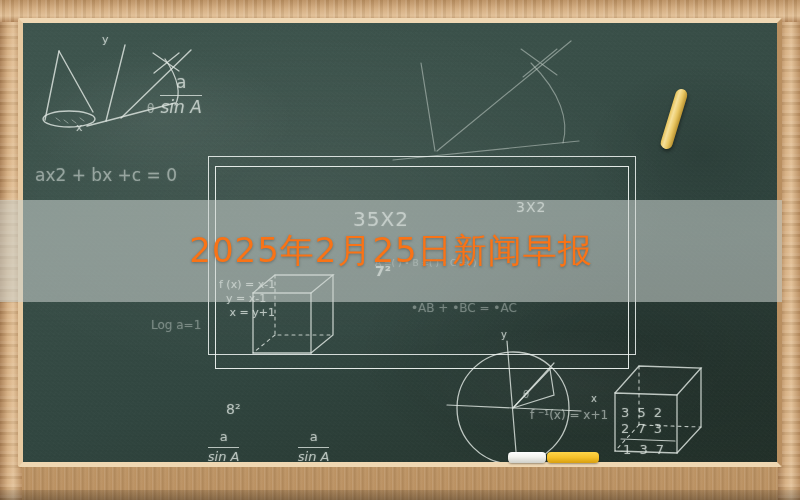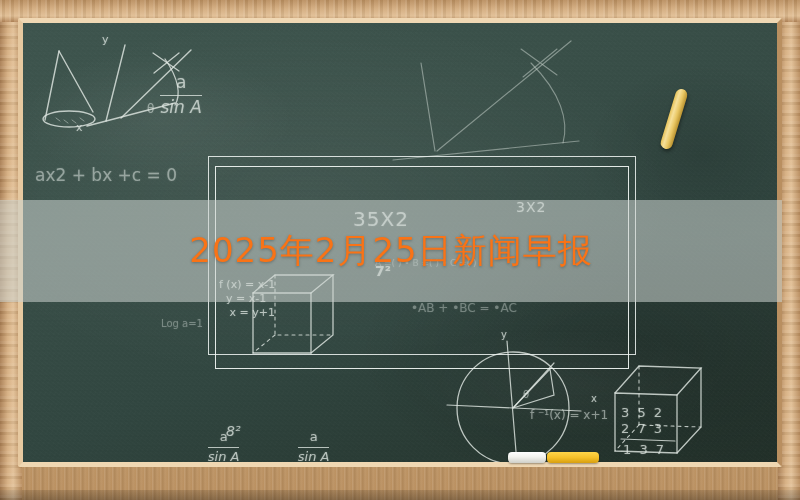--- a/index.html
+++ b/index.html
@@ -232,35 +232,35 @@
     <div class="eq" style="left:79px; top:10px; font-size:11px;">y</div>
     <div class="eq" style="left:53px; top:98px; font-size:11px;">x</div>
     <div class="eq dim" style="left:124px; top:79px; font-size:12px;">θ</div>
     <div class="eq dim" style="left:12px; top:142px; font-size:17px;">ax2 + bx +c = 0</div>
 
     <div class="eq" style="left:196px; top:255px; font-size:11px;">f (x) = x-1
   y = x-1
    x = y+1</div>
 
     <div class="eq" style="left:352px; top:240px; font-size:14px;font-weight:bold;">7²</div>
-    <div class="eq" style="left:203px; top:400px; font-size:14px;font-style:italic;">8²</div>
+    <div class="eq" style="left:203px; top:378px; font-size:14px;">8²</div>
     <div class="eq faint" style="left:388px; top:265px; font-size:12px;">•AB + •BC = •AC</div>
 
     <div class="eq" style="left:160px; top:390px; font-size:13px;">
       <span class="frac"><span class="num">a</span><span class="den">sin A</span></span>
     </div>
     <div class="eq" style="left:250px; top:390px; font-size:13px;">
       <span class="frac"><span class="num">a</span><span class="den">sin A</span></span>
     </div>
 
     <div class="eq" style="left:330px; top:184px; font-size:20px; letter-spacing:1px;">35X2</div>
     <div class="eq" style="left:493px; top:176px; font-size:14px; letter-spacing:1px;">3X2</div>
     <div class="eq faint" style="left:352px; top:222px; font-size:9px;">A =( ) • B =( ) • C =( )</div>
 
-    <div class="eq faint" style="left:138px; top:282px; font-size:10px;">Log a=1</div>
+    <div class="eq faint" style="left:128px; top:282px; font-size:12px;">Log a=1</div>
     <div class="eq faint" style="left:536px; top:424px; font-size:9px;">alog (bc)</div>
 
     <div class="eq dim" style="left:507px; top:385px; font-size:12px;">f ⁻¹(x) = x+1</div>
 
     <div class="eq" style="left:598px; top:382px; font-size:13px; letter-spacing:2px;">3 5 2</div>
     <div class="eq" style="left:598px; top:398px; font-size:13px; letter-spacing:2px;">2 7 3</div>
     <div class="eq" style="left:600px; top:419px; font-size:13px; letter-spacing:2px;">1 3 7</div>
 
     <div class="eq" style="left:478px; top:306px; font-size:10px;">y</div>
     <div class="eq" style="left:568px; top:370px; font-size:10px;">x</div>

